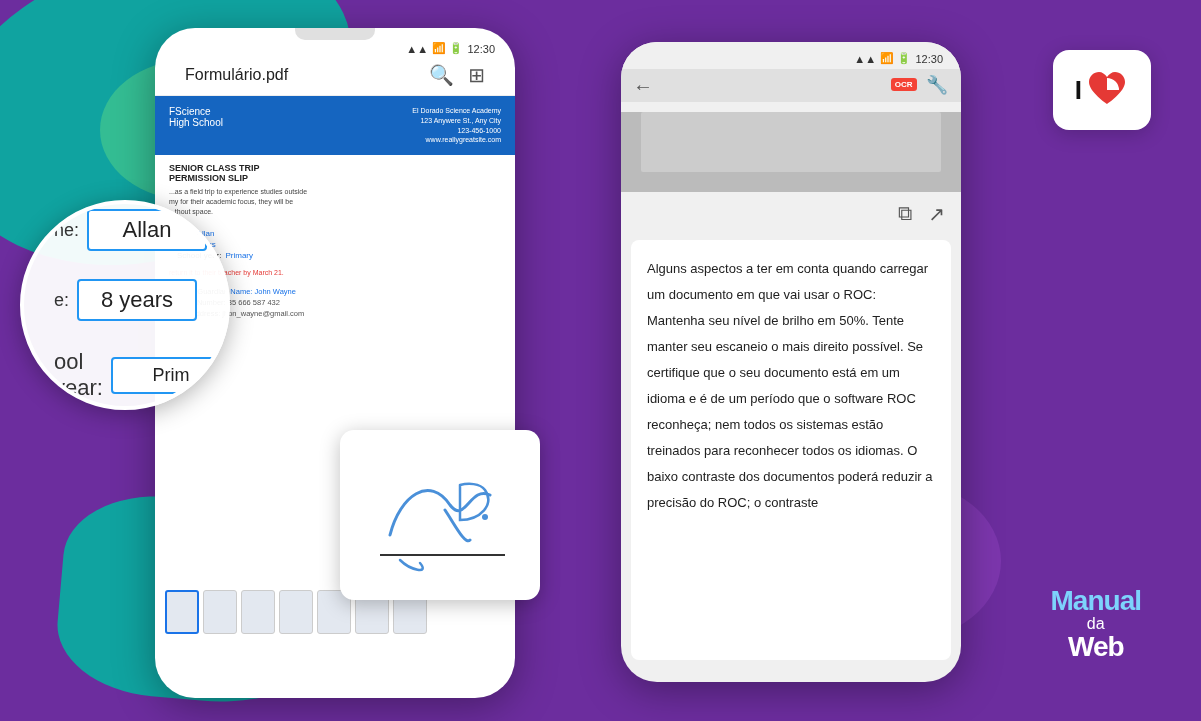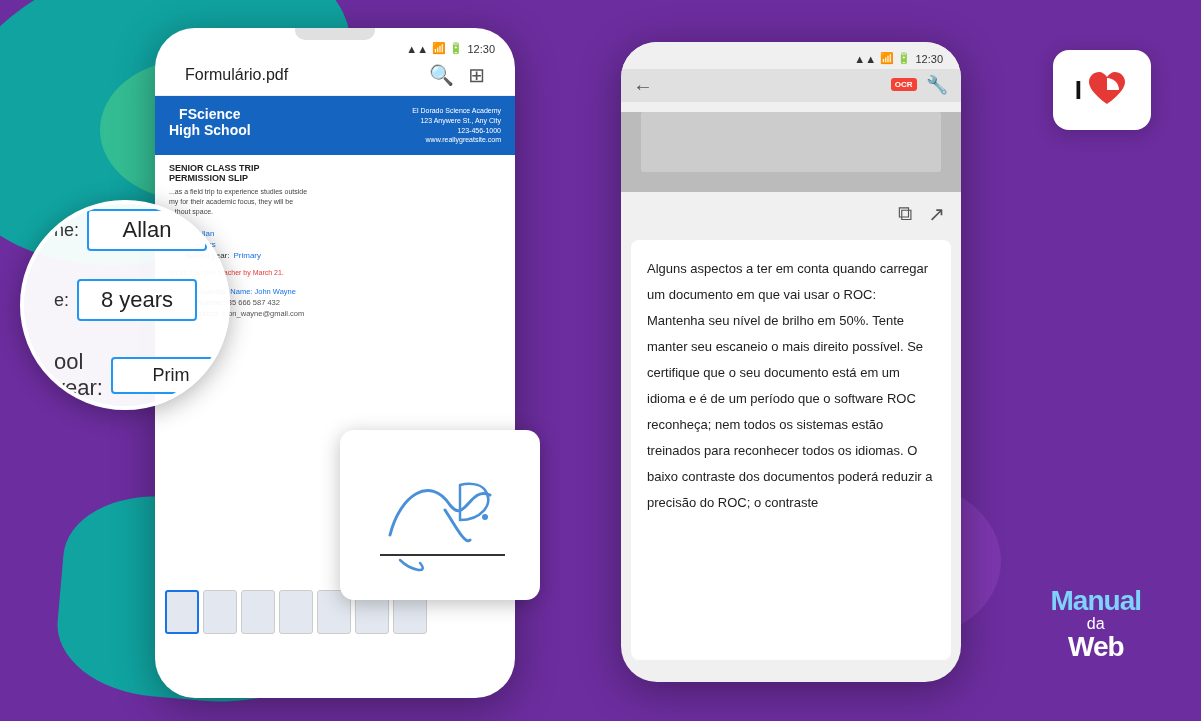--- a/index.html
+++ b/index.html
@@ -95,21 +95,21 @@
       overflow: hidden;
       height: calc(100% - 120px);
       position: relative;
     }
     .pdf-header-blue {
       background: #1565c0;
       padding: 10px 14px;
       display: flex;
       justify-content: space-between;
     }
-    .pdf-school-name { color: #fff; font-size: 14px; font-weight: bold; text-align: center; }
+    .pdf-school-name { color: #fff; font-size: 10px; font-weight: normal; }
     .pdf-school-addr { color: #fff; font-size: 7px; text-align: right; line-height: 1.4; }
     .pdf-title-section { padding: 8px 14px 4px; }
     .pdf-title { font-size: 9px; font-weight: bold; color: #222; }
     .pdf-body-text { font-size: 7px; color: #444; line-height: 1.4; padding: 0 14px 4px; }
 
     
     .signature-box {
       position: absolute;
       right: -10px;
       bottom: 60px;
@@ -378,21 +378,21 @@
 
     <div style="position:relative; padding: 6px 14px;">
       <div style="display:flex; align-items:center; font-size:8px; margin:2px 0; color:#333;">
         <span>Name: </span>
         <span style="color:#1a73e8; margin-left:4px;">Allan</span>
       </div>
       <div style="display:flex; align-items:center; font-size:8px; margin:2px 0; color:#333;">
         <span>Age: </span>
         <span style="color:#1a73e8; margin-left:4px;">8 years</span>
       </div>
-      <div style="display:flex; align-items:center; font-size:8px; margin:2px 16px; color:#333;">
+      <div style="display:flex; align-items:center; font-size:8px; margin:2px 8px; color:#333;">
         <span>School year: </span>
         <span style="color:#1a73e8; margin-left:4px;">Primary</span>
       </div>
     </div>
 
     <div class="pdf-body-text" style="color:#e53935; font-size:7px;">
       return it to their teacher by March 21.
     </div>
 
     <div style="padding: 4px 14px;">

